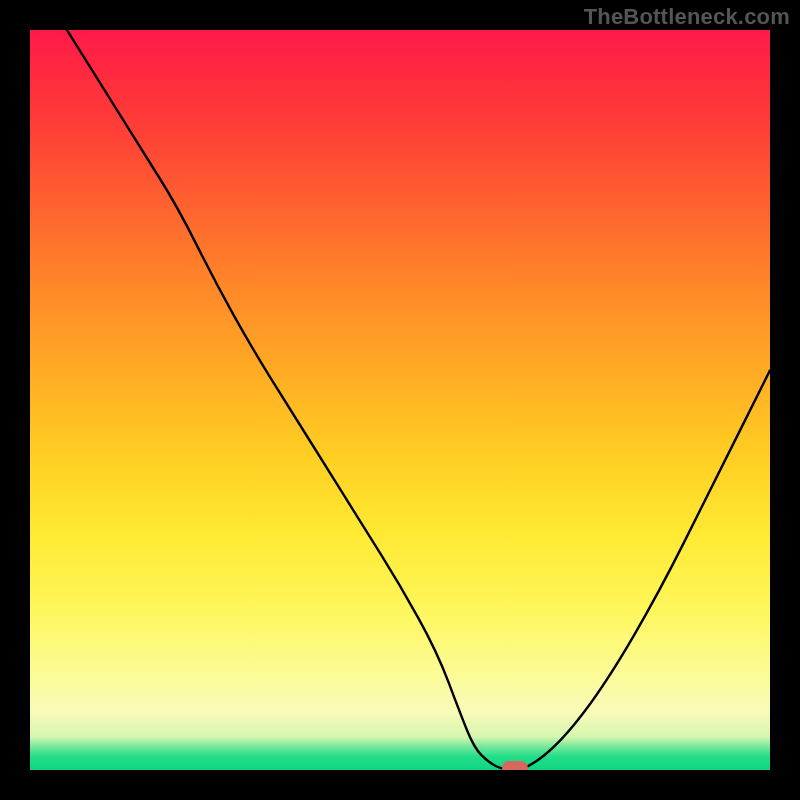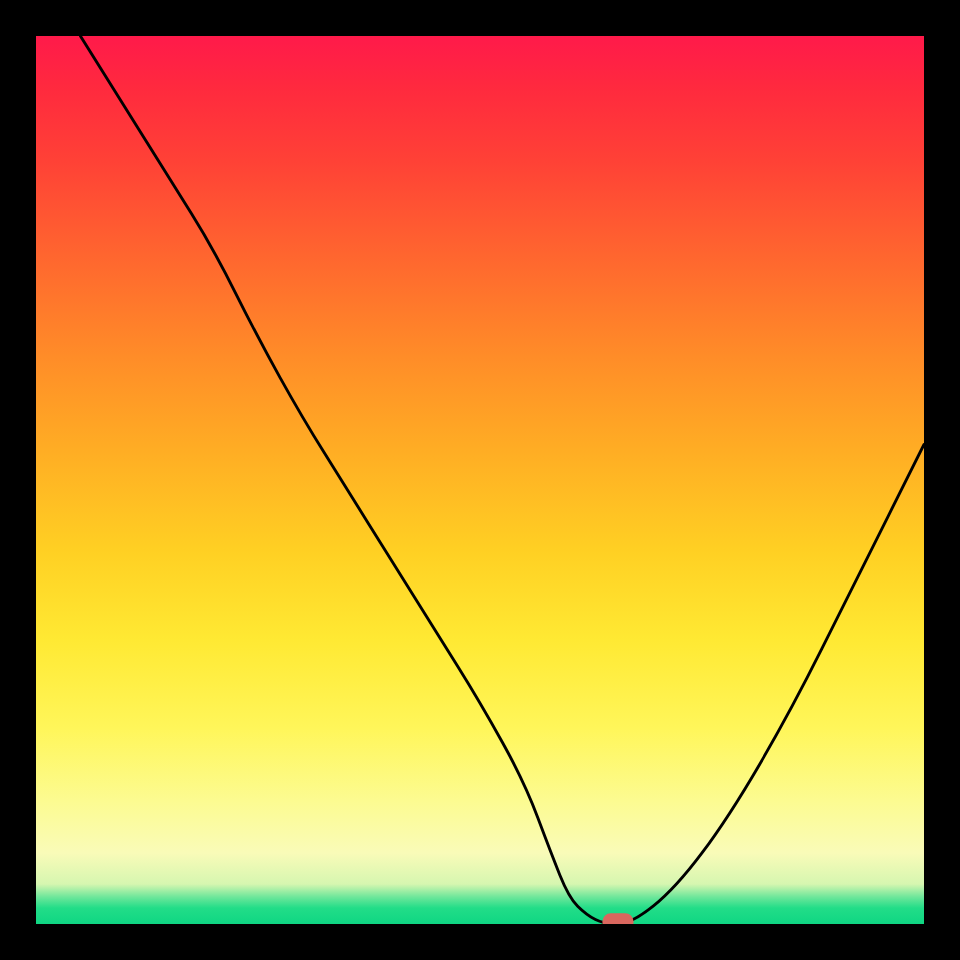--- a/index.html
+++ b/index.html
@@ -72,20 +72,21 @@
     border-radius: 7px;
     background: #d9675e;
     z-index: 5;
   }
 </style>
 </head>
 <body>
 
 <div class="frame">
 
+  <div class="watermark">TheBottleneck.com</div>
 
   <div class="plot-area">
     <div class="gradient"></div>
 
     <svg class="curve" viewBox="0 0 740 740" preserveAspectRatio="none">
       <path id="curve-path" fill="none" stroke="#000" stroke-width="2.4" stroke-linecap="round" stroke-linejoin="round" d="M 37.0 0.0 Q 37.0 0.0 55.5 29.6 Q 74.0 59.2 92.5 88.8 Q 111.0 118.4 129.5 148.0 Q 148.0 177.6 166.5 214.6 Q 185.0 251.6 203.5 284.9 Q 222.0 318.2 240.5 347.8 Q 259.0 377.4 277.5 407.0 Q 296.0 436.6 314.5 466.2 Q 333.0 495.8 351.5 525.4 Q 370.0 555.0 388.5 588.3 Q 407.0 621.6 418.1 651.2 Q 429.2 680.8 436.6 699.3 Q 444.0 717.8 451.4 725.2 Q 458.8 732.6 466.2 736.3 Q 473.6 740.0 484.7 740.0 Q 495.8 740.0 514.3 725.2 Q 532.8 710.4 555.0 680.8 Q 577.2 651.2 603.1 606.8 Q 629.0 562.4 654.9 510.6 Q 680.8 458.8 710.4 399.6 T 740.0 340.4"></path>
     </svg>
 
     <div id="min-marker" class="marker" style="left: 471.7px; top: 731px; background: rgb(217, 103, 94);"></div>
   </div>

